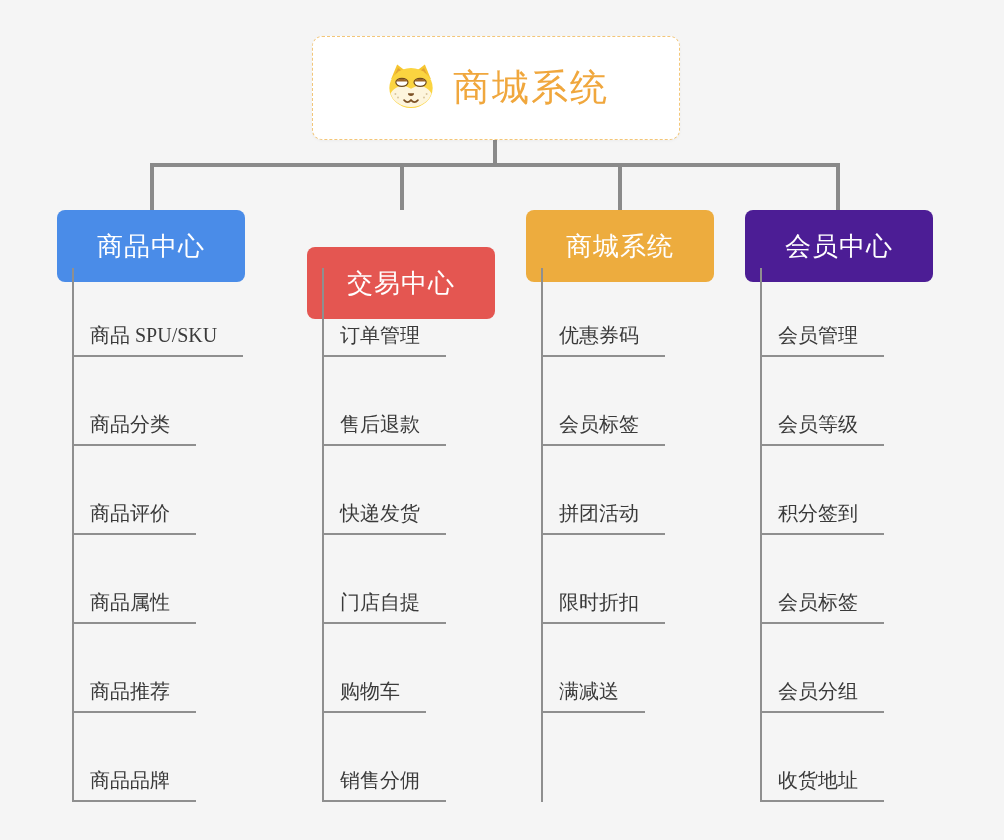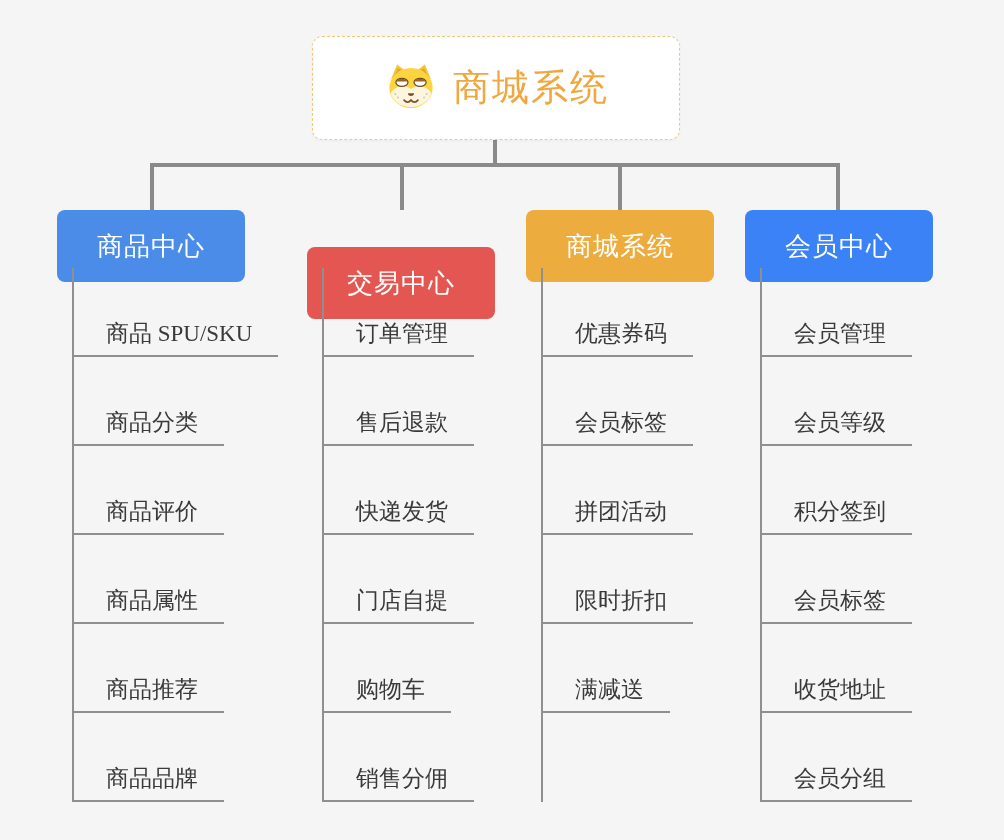--- a/index.html
+++ b/index.html
@@ -39,23 +39,23 @@
   .bh1 { left:57px; } .bh2 { left:307px;margin-top:37px; } .bh3 { left:526px; } .bh4 { left:745px; }
 
   
   .col { position:absolute; top:268px; width:250px; height:534px; }
   .c1 { left:57px; } .c2 { left:307px; } .c3 { left:526px; } .c4 { left:745px;text-align:center; }
   .spine { position:absolute; left:15px; top:0; width:2px; height:534px; background:#8f8f8f; }
   .col ul { list-style:none; }
   .col li { height:89px; display:flex; align-items:flex-end; }
   .leaf {
     margin-left:15px; width:fit-content; white-space:nowrap;
-    padding:0 26px 6px 34px;
+    padding:0 26px 6px 18px;
     border-bottom:2px solid #8f8f8f;
-    font-size:23px; color:#3a3a3a; cursor:default;
+    font-size:20px; color:#3a3a3a; cursor:default;
   }
 </style>
 </head>
 <body>
 
 <div class="canvas">
 
   <div class="conn conn-root-drop"></div>
   <div class="conn conn-hline"></div>
   <div class="conn conn-drop d1"></div>
@@ -88,21 +88,21 @@
 
   <button class="branch-header bh1" style="background-color: rgb(74, 140, 232);">
     <span>商品中心</span>
   </button>
   <button class="branch-header bh2" style="background-color: rgb(228, 86, 81);">
     <span>交易中心</span>
   </button>
   <button class="branch-header bh3" style="background-color: rgb(237, 172, 62);">
     <span>商城系统</span>
   </button>
-  <button class="branch-header bh4" style="background-color: #3b82f6;">
+  <button class="branch-header bh4" style="background-color: #4c1d95;">
     <span>会员中心</span>
   </button>
 
   <div class="col c1">
     <div class="spine"></div>
     <ul>
       <li>
           <span class="leaf">商品 SPU/SKU</span>
         </li>
       <li>
@@ -177,21 +177,21 @@
       <li>
           <span class="leaf">会员等级</span>
         </li>
       <li>
           <span class="leaf">积分签到</span>
         </li>
       <li>
           <span class="leaf">会员标签</span>
         </li>
       <li>
-          <span class="leaf">收货地址</span>
+          <span class="leaf">会员分组</span>
         </li>
       <li>
-          <span class="leaf">会员分组</span>
+          <span class="leaf">收货地址</span>
         </li>
     </ul>
   </div>
 
 </div>
 
 </body></html>

